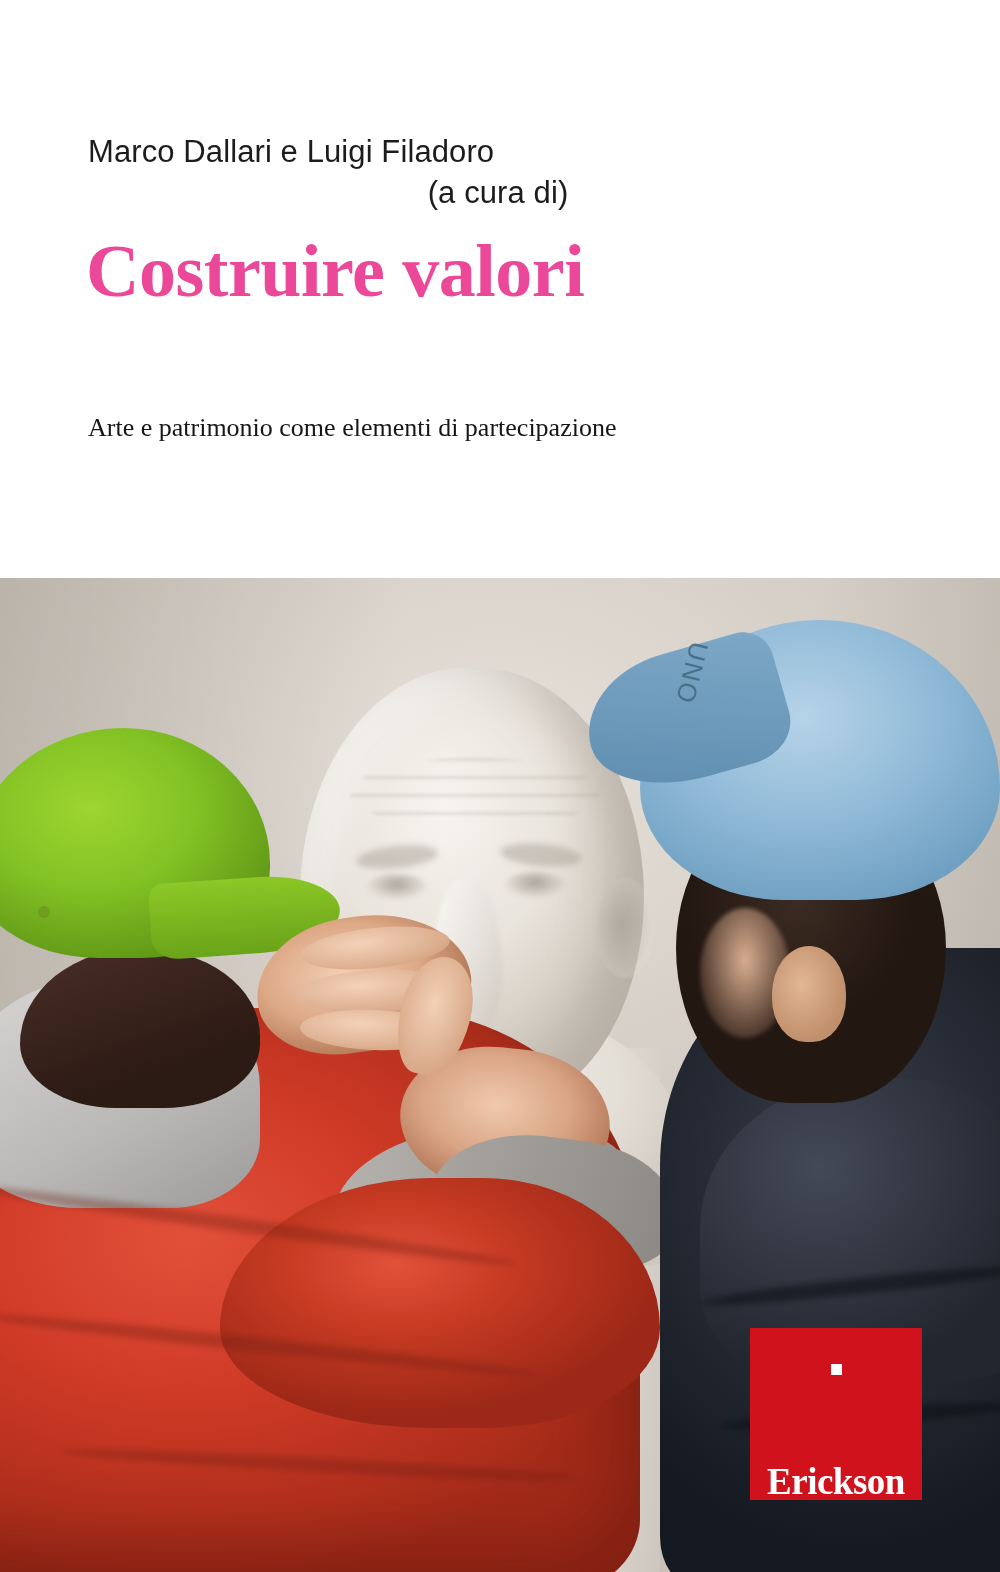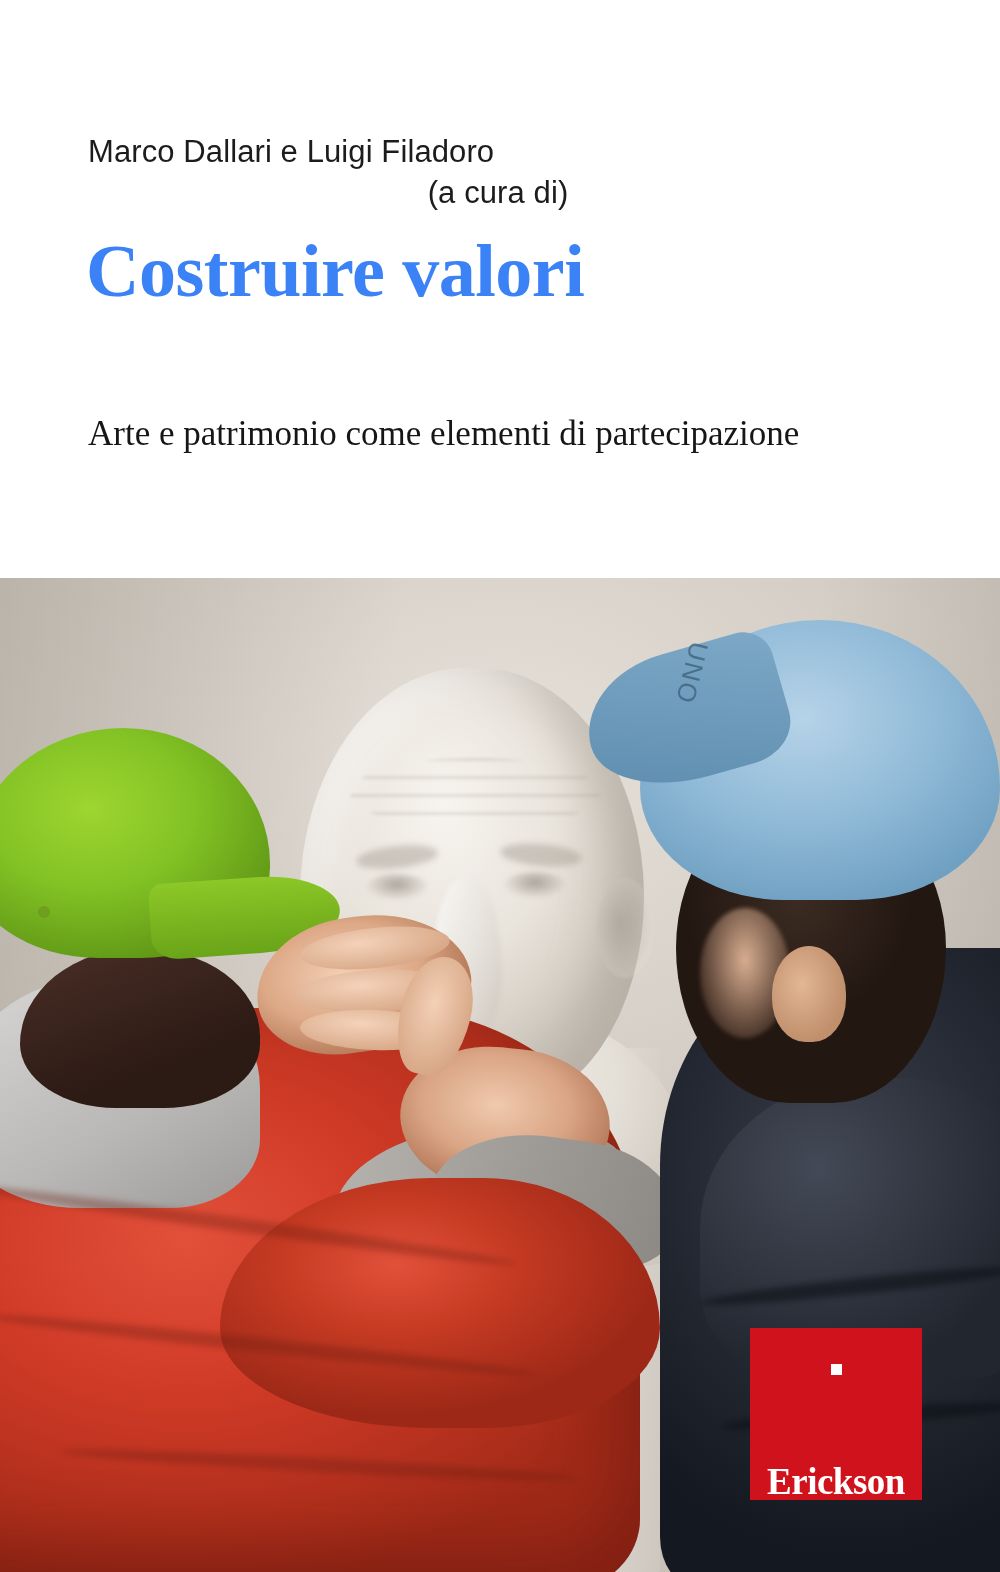--- a/index.html
+++ b/index.html
@@ -44,30 +44,30 @@
   }
   .title {
     position: absolute;
     left: 86px;
     top: 228px;
     width: 860px;
     font-family: "Liberation Serif", serif;
     font-size: 74px;
     font-weight: 700;
     line-height: 1.17;
-    color: #3b82f6;
+    color: #ec4899;
     letter-spacing: -0.5px;
   }
   .subtitle {
     position: absolute;
     left: 88px;
     top: 412px;
     width: 860px;
     font-family: "Liberation Serif", serif;
-    font-size: 35px;
+    font-size: 26px;
     font-weight: 400;
     line-height: 1.25;
     color: #161616;
   }
 
   
   .photo {
     position: absolute;
     left: 0;
     top: 578px;

